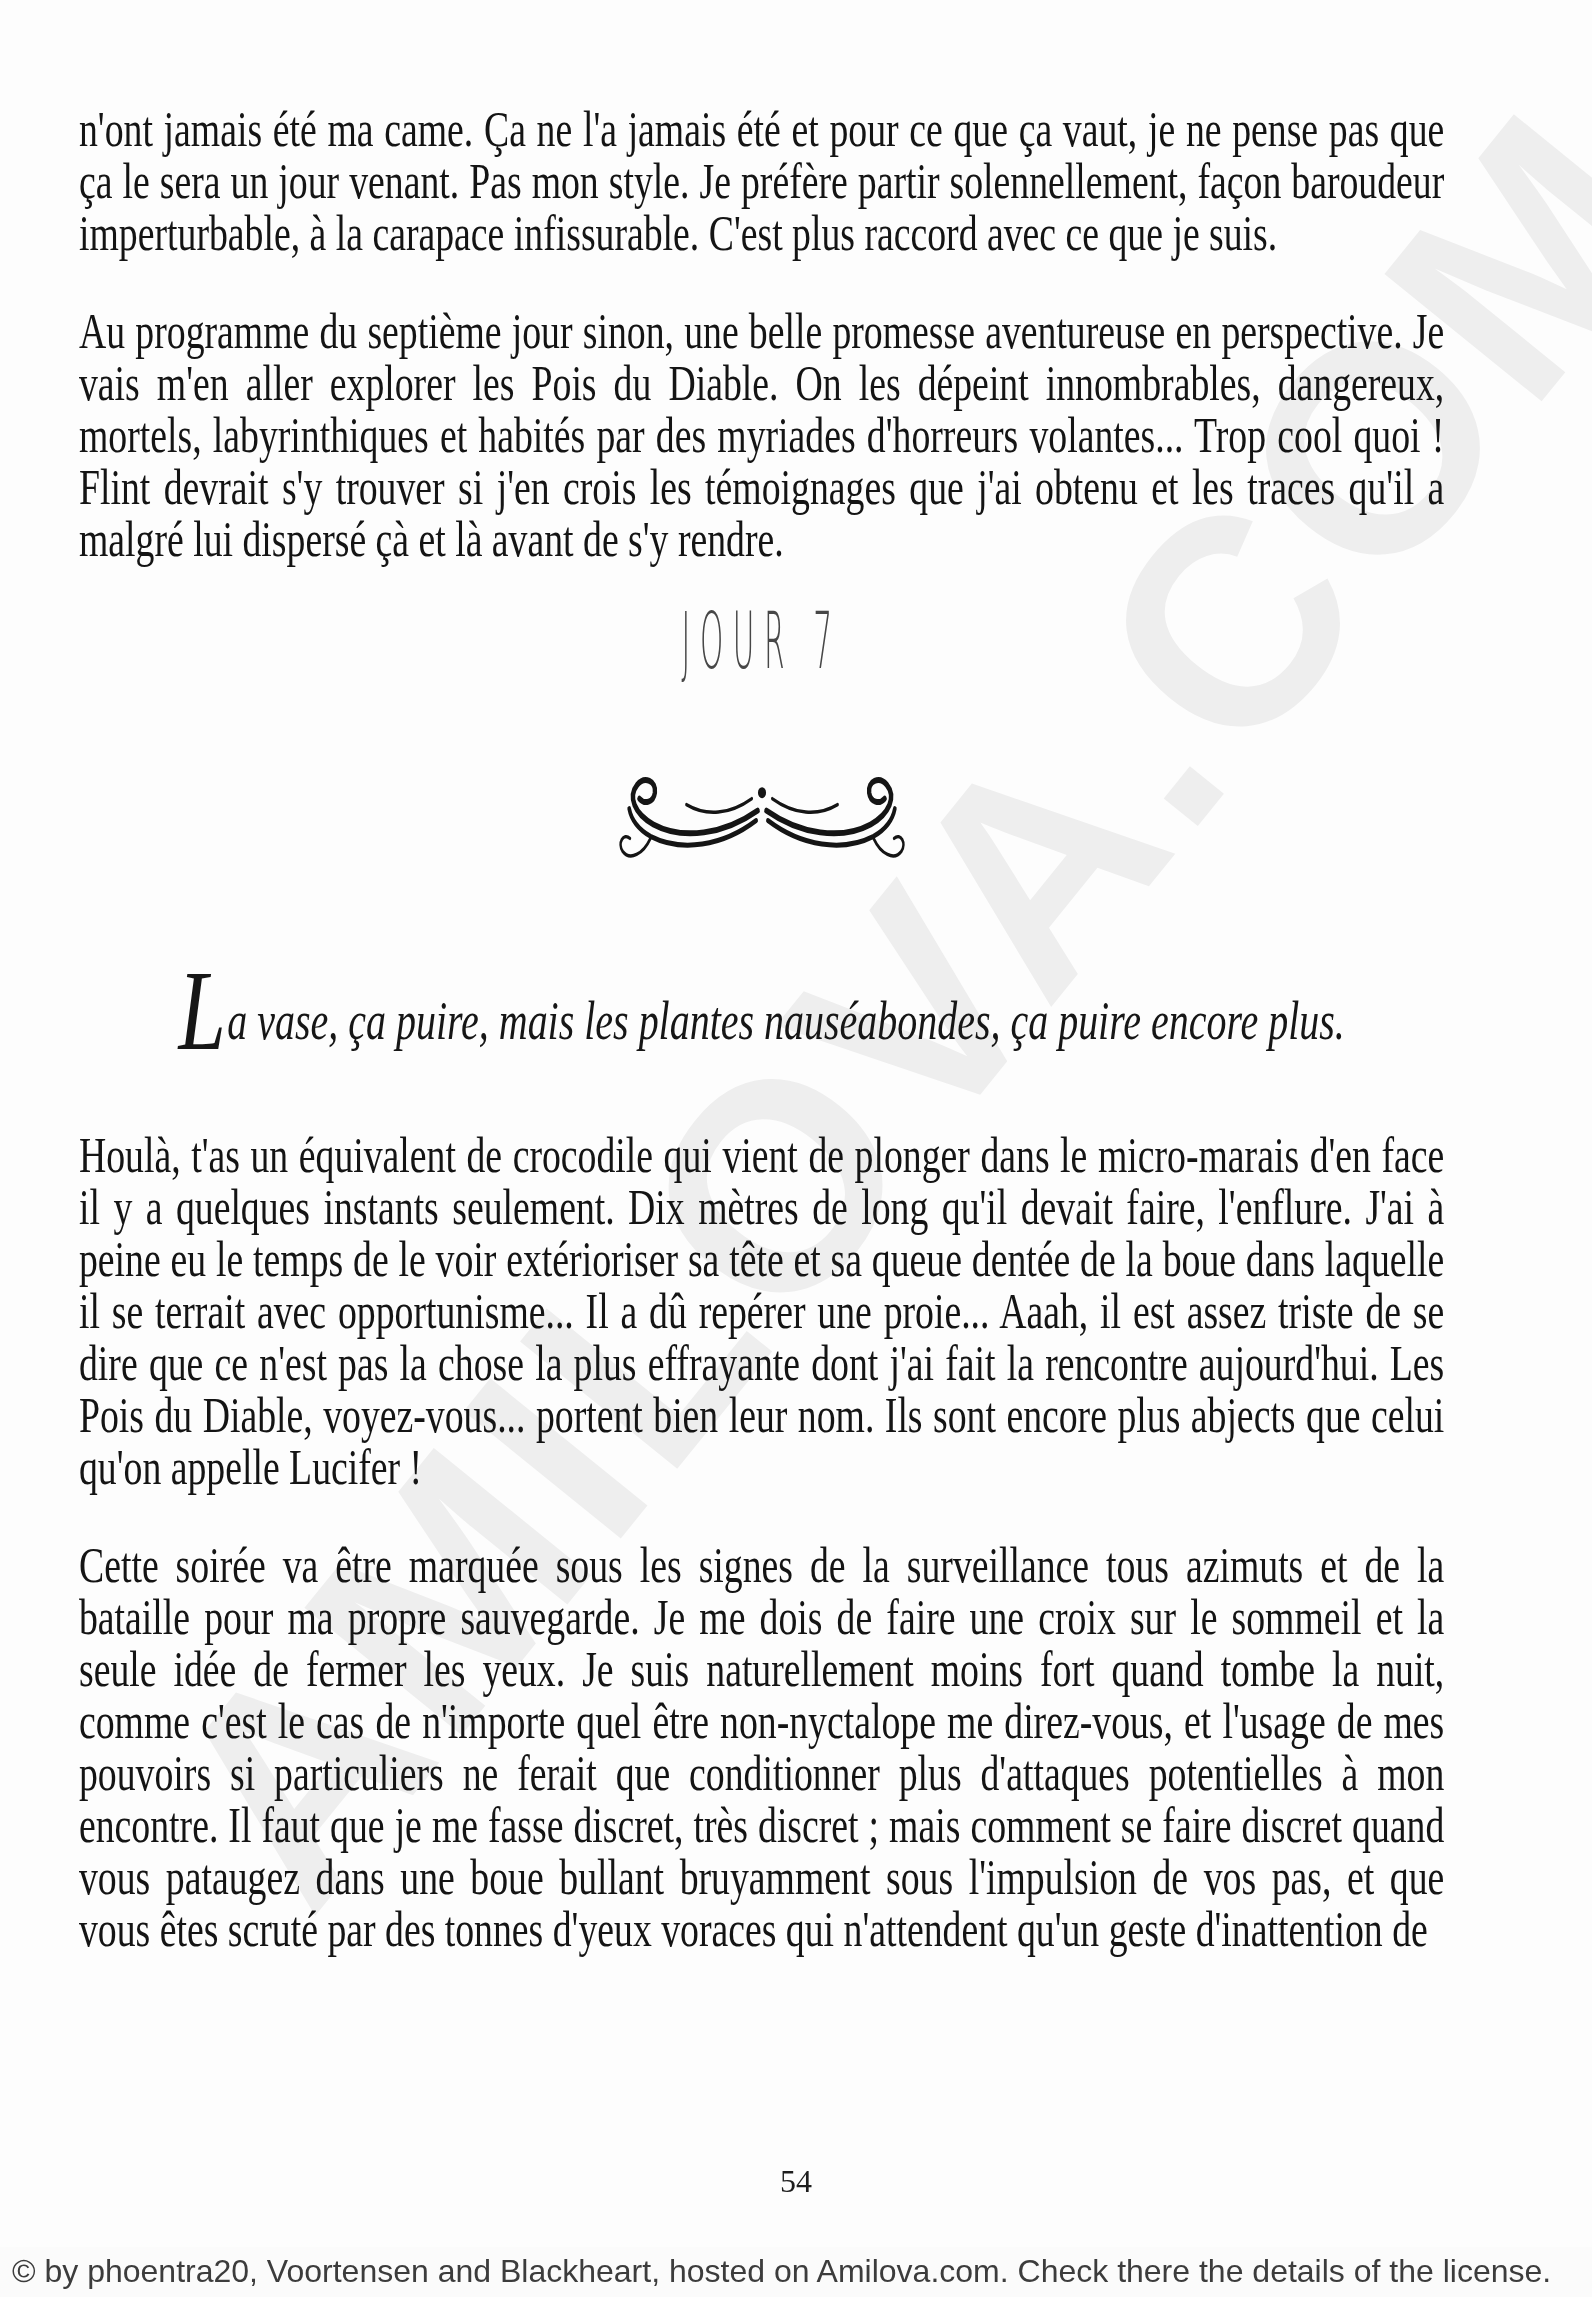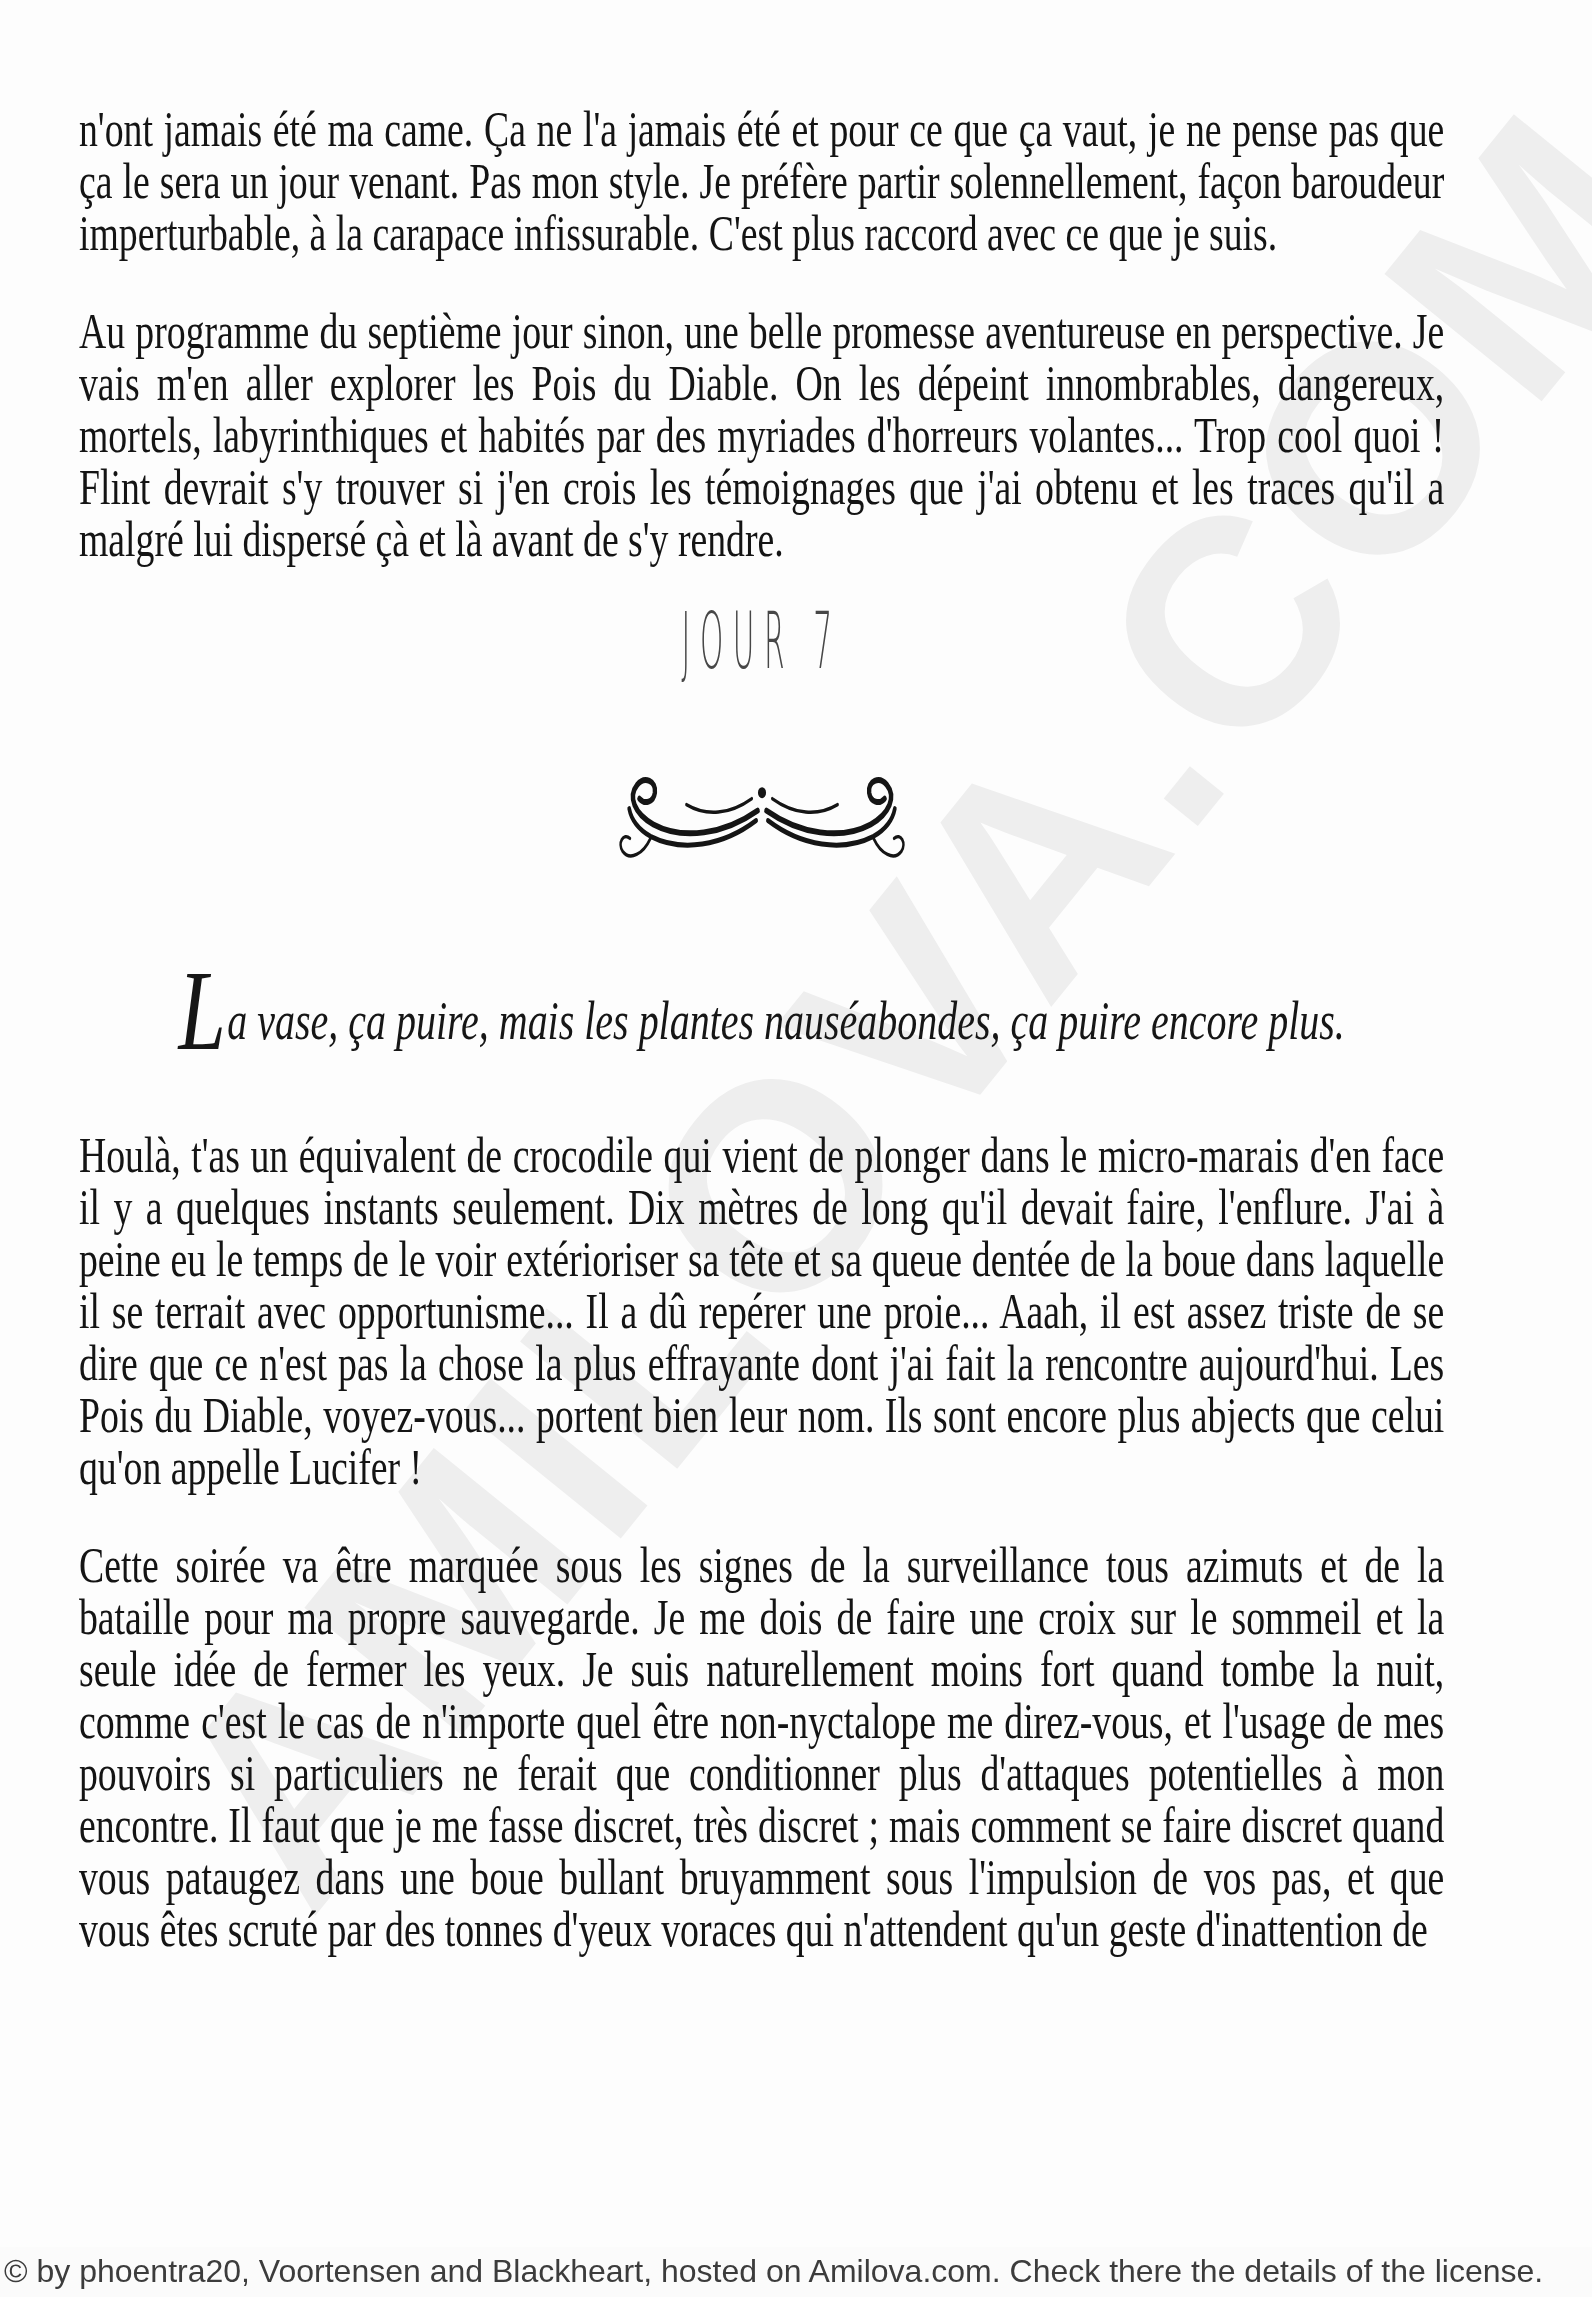--- a/index.html
+++ b/index.html
@@ -114,21 +114,21 @@
     position: absolute;
     left: 0;
     right: 0;
     bottom: 0;
     height: 50px;
     background: #fbfbfb;
     font-family: "Liberation Sans", "DejaVu Sans", sans-serif;
     font-size: 32px;
     line-height: 48px;
     color: #3c3c3c;
-    padding-left: 4px;
+    padding-left: 12px;
     white-space: nowrap;
     z-index: 2;
   }
 </style>
 </head>
 <body>
 
 <div class="page">
 
   <div class="watermark">AMILOVA.COM</div>
@@ -161,19 +161,20 @@
         <span class="dropcap">L</span><span>a vase, ça puire, mais les plantes nauséabondes, ça puire encore plus.</span>
       </div>
 
       <p class="body-par mt-lg">Houlà, t'as un équivalent de crocodile qui vient de plonger dans le micro-marais d'en face il y a quelques instants seulement. Dix mètres de long qu'il devait faire, l'enflure. J'ai à peine eu le temps de le voir extérioriser sa tête et sa queue dentée de la boue dans laquelle il se terrait avec opportunisme... Il a dû repérer une proie... Aaah, il est assez triste de se dire que ce n'est pas la chose la plus effrayante dont j'ai fait la rencontre aujourd'hui. Les Pois du Diable, voyez-vous... portent bien leur nom. Ils sont encore plus abjects que celui qu'on appelle Lucifer !</p>
 
       <p class="body-par">Cette soirée va être marquée sous les signes de la surveillance tous azimuts et de la bataille pour ma propre sauvegarde. Je me dois de faire une croix sur le sommeil et la seule idée de fermer les yeux. Je suis naturellement moins fort quand tombe la nuit, comme c'est le cas de n'importe quel être non-nyctalope me direz-vous, et l'usage de mes pouvoirs si particuliers ne ferait que conditionner plus d'attaques potentielles à mon encontre. Il faut que je me fasse discret, très discret ; mais comment se faire discret quand vous pataugez dans une boue bullant bruyamment sous l'impulsion de vos pas, et que vous êtes scruté par des tonnes d'yeux voraces qui n'attendent qu'un geste d'inattention de</p>
 
     </div>
   </div>
 
+  <div class="page-number">54</div>
 
   <div class="footer">
     <span>© by phoentra20, Voortensen and Blackheart, hosted on Amilova.com. Check there the details of the license.</span>
   </div>
 
 </div>
 
 
 </body></html>

